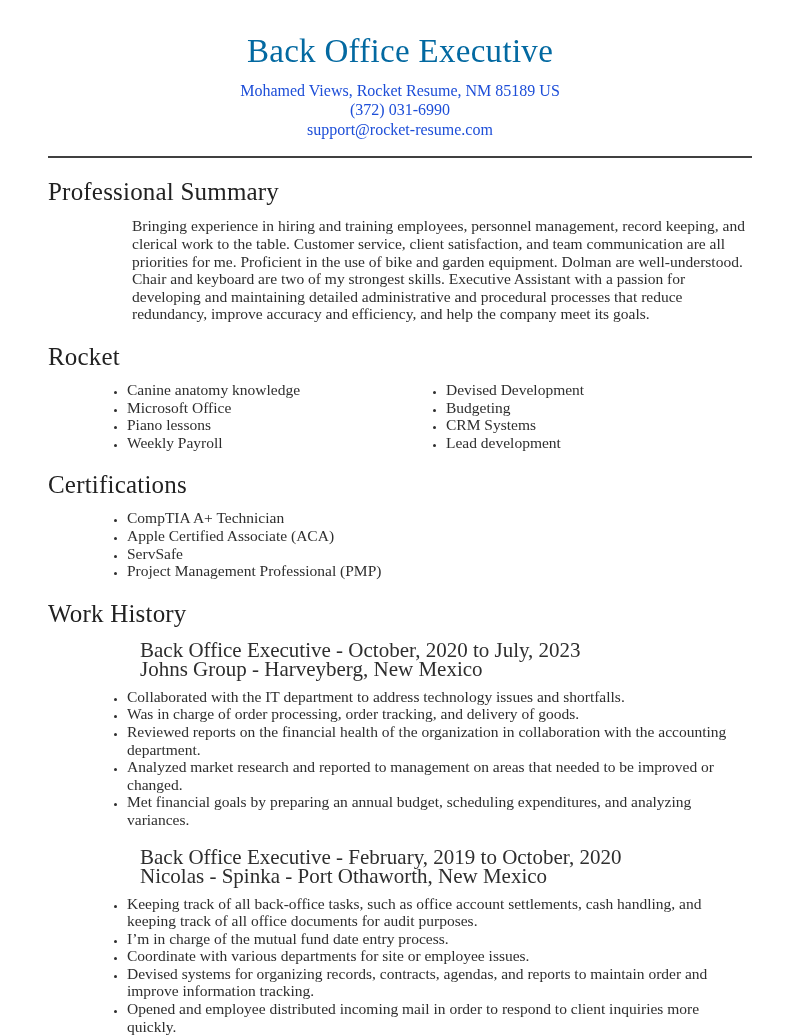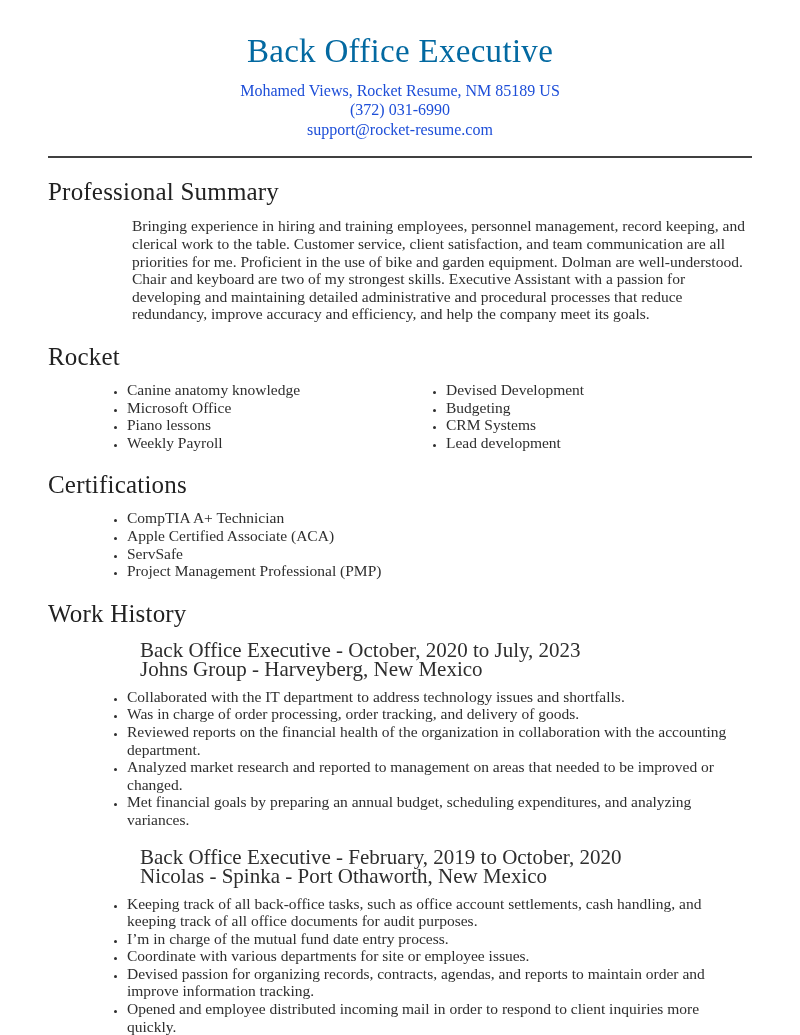--- a/index.html
+++ b/index.html
@@ -141,21 +141,21 @@
       </ul>
     </article>
 
     <article class="job">
       <div class="job-title-line">Back Office Executive - February, 2019 to October, 2020</div>
       <div class="job-company-line">Nicolas - Spinka - Port Othaworth, New Mexico</div>
       <ul class="bullets">
         <li>Keeping track of all back-office tasks, such as office account settlements, cash handling, and keeping track of all office documents for audit purposes.</li>
         <li>I’m in charge of the mutual fund date entry process.</li>
         <li>Coordinate with various departments for site or employee issues.</li>
-        <li>Devised passion for organizing records, contracts, agendas, and reports to maintain order and improve information tracking.</li>
+        <li>Devised systems for organizing records, contracts, agendas, and reports to maintain order and improve information tracking.</li>
         <li>Opened and employee distributed incoming mail in order to respond to client inquiries more quickly.</li>
         <li>Kept accurate employee records and informed employees about internal opportunities.</li>
       </ul>
     </article>
 
   </section>
 
 </div>
 
 </body></html>

